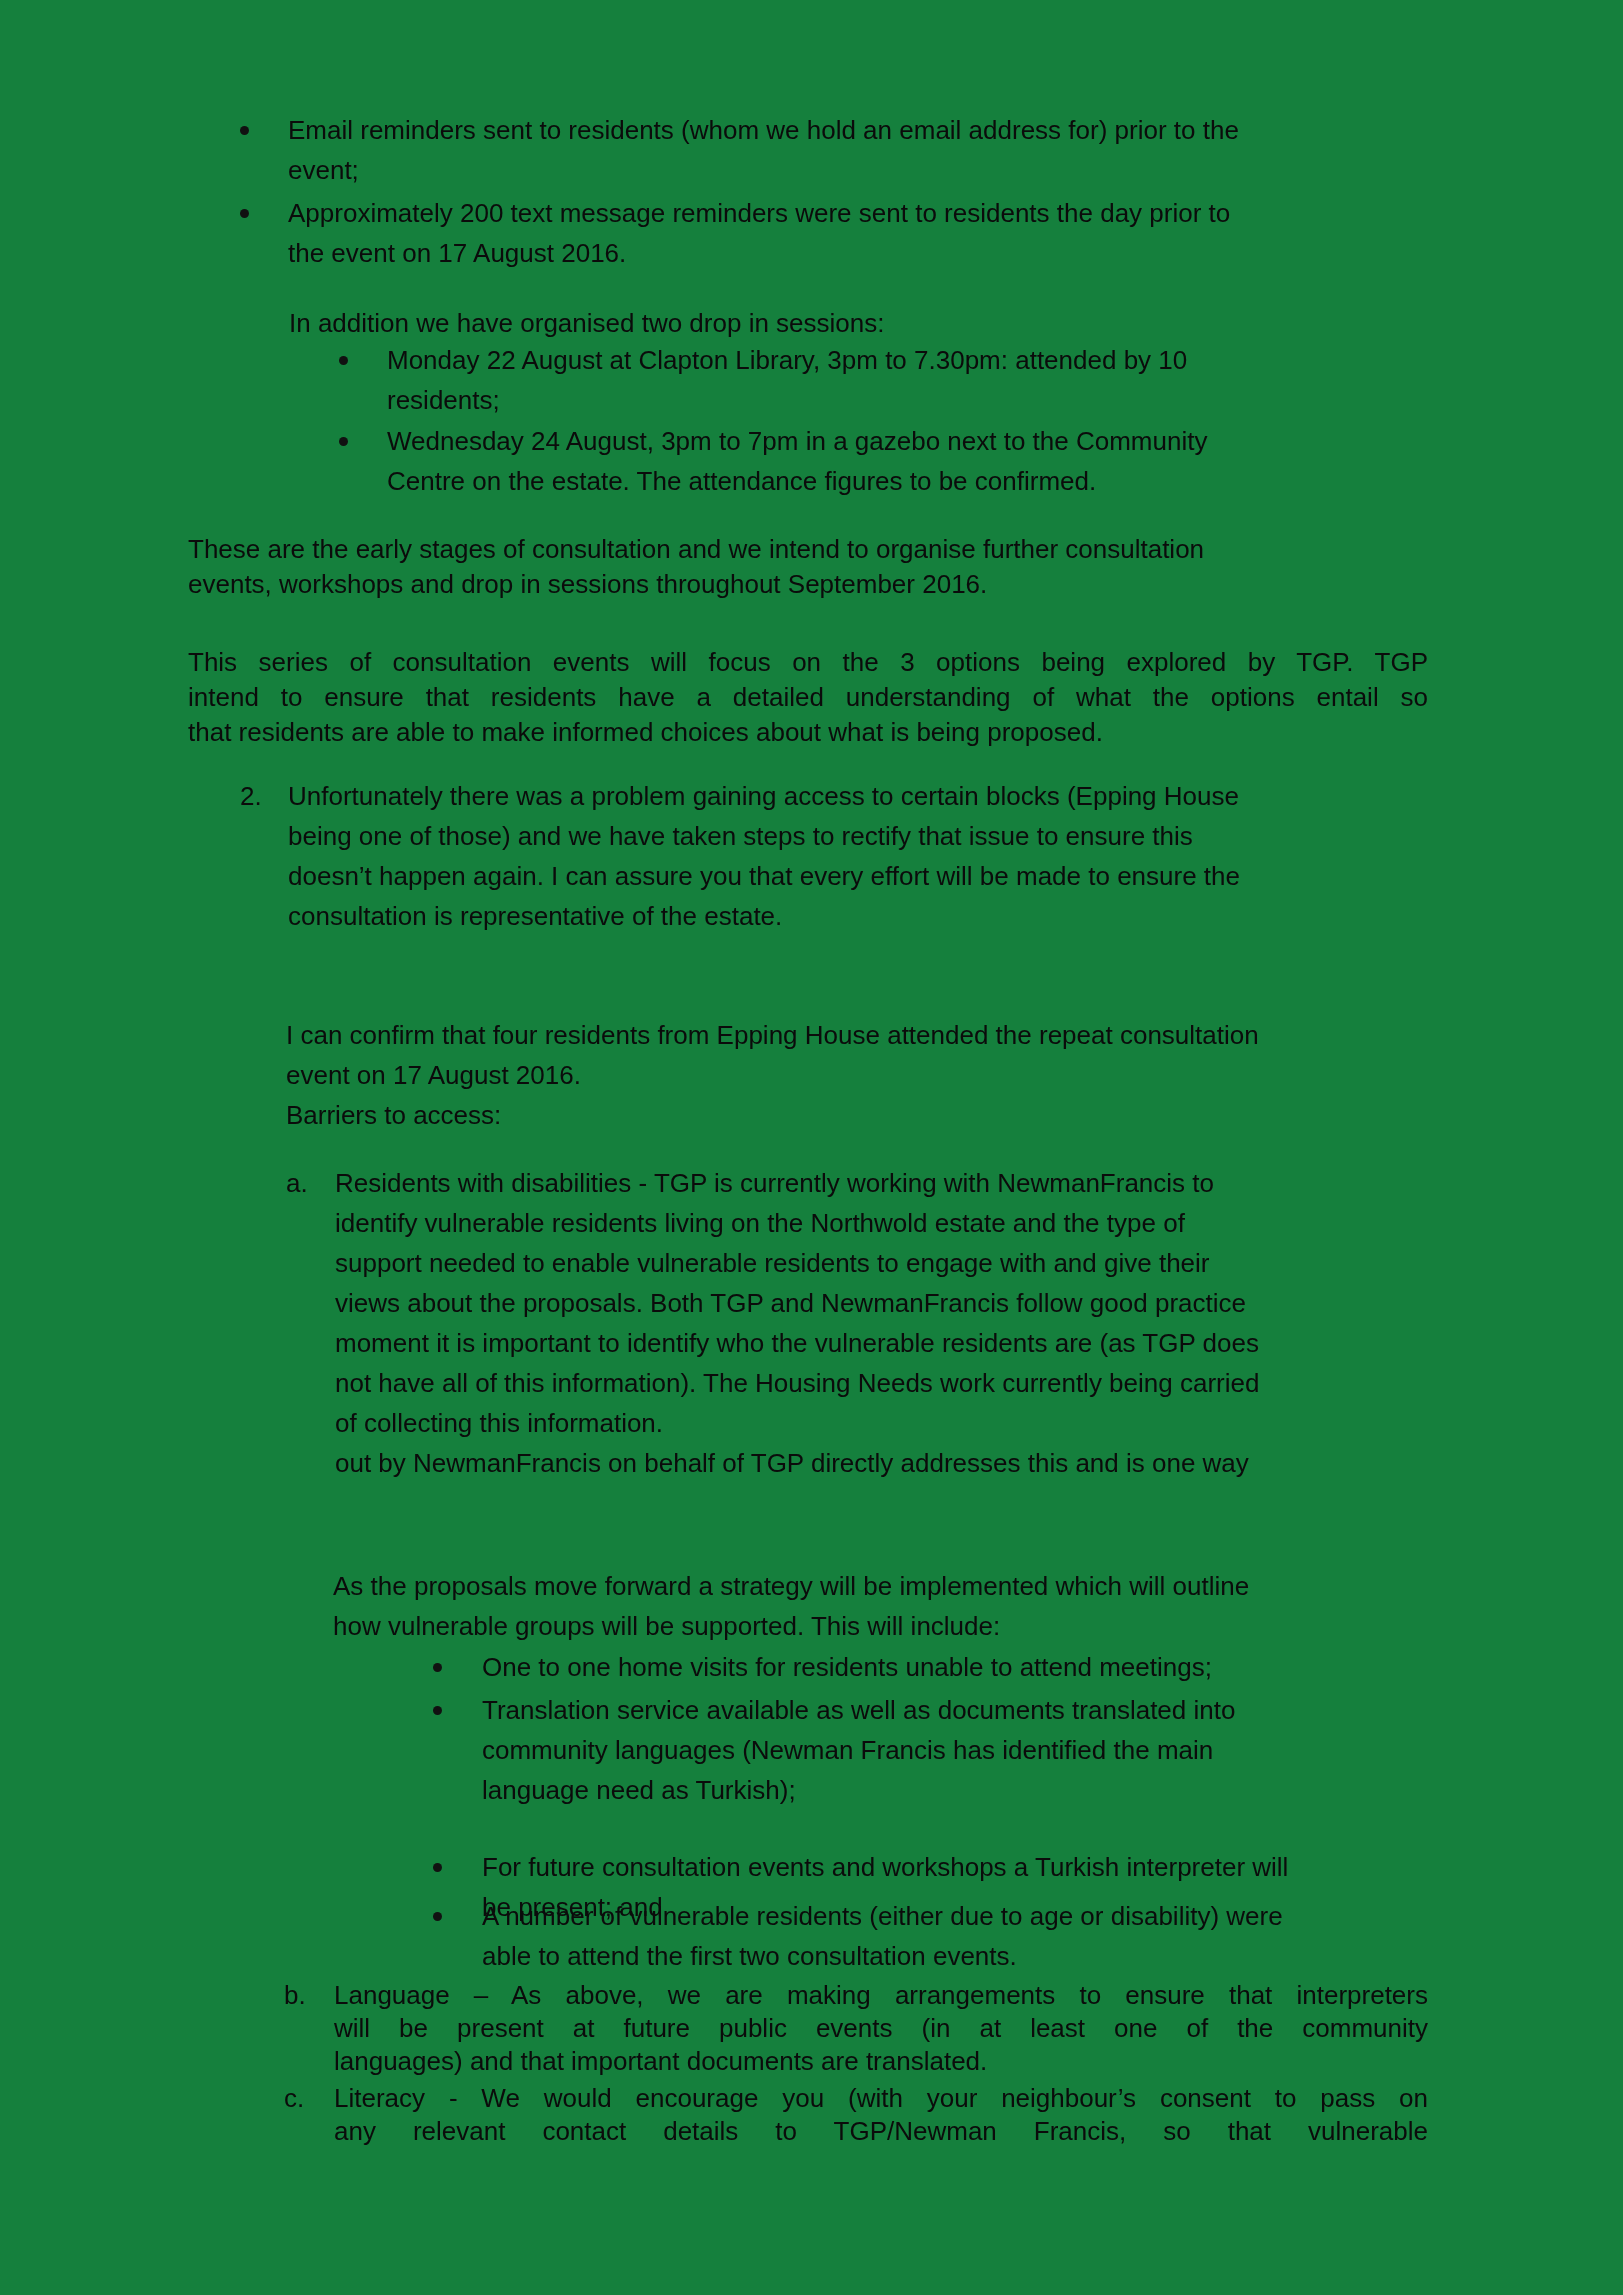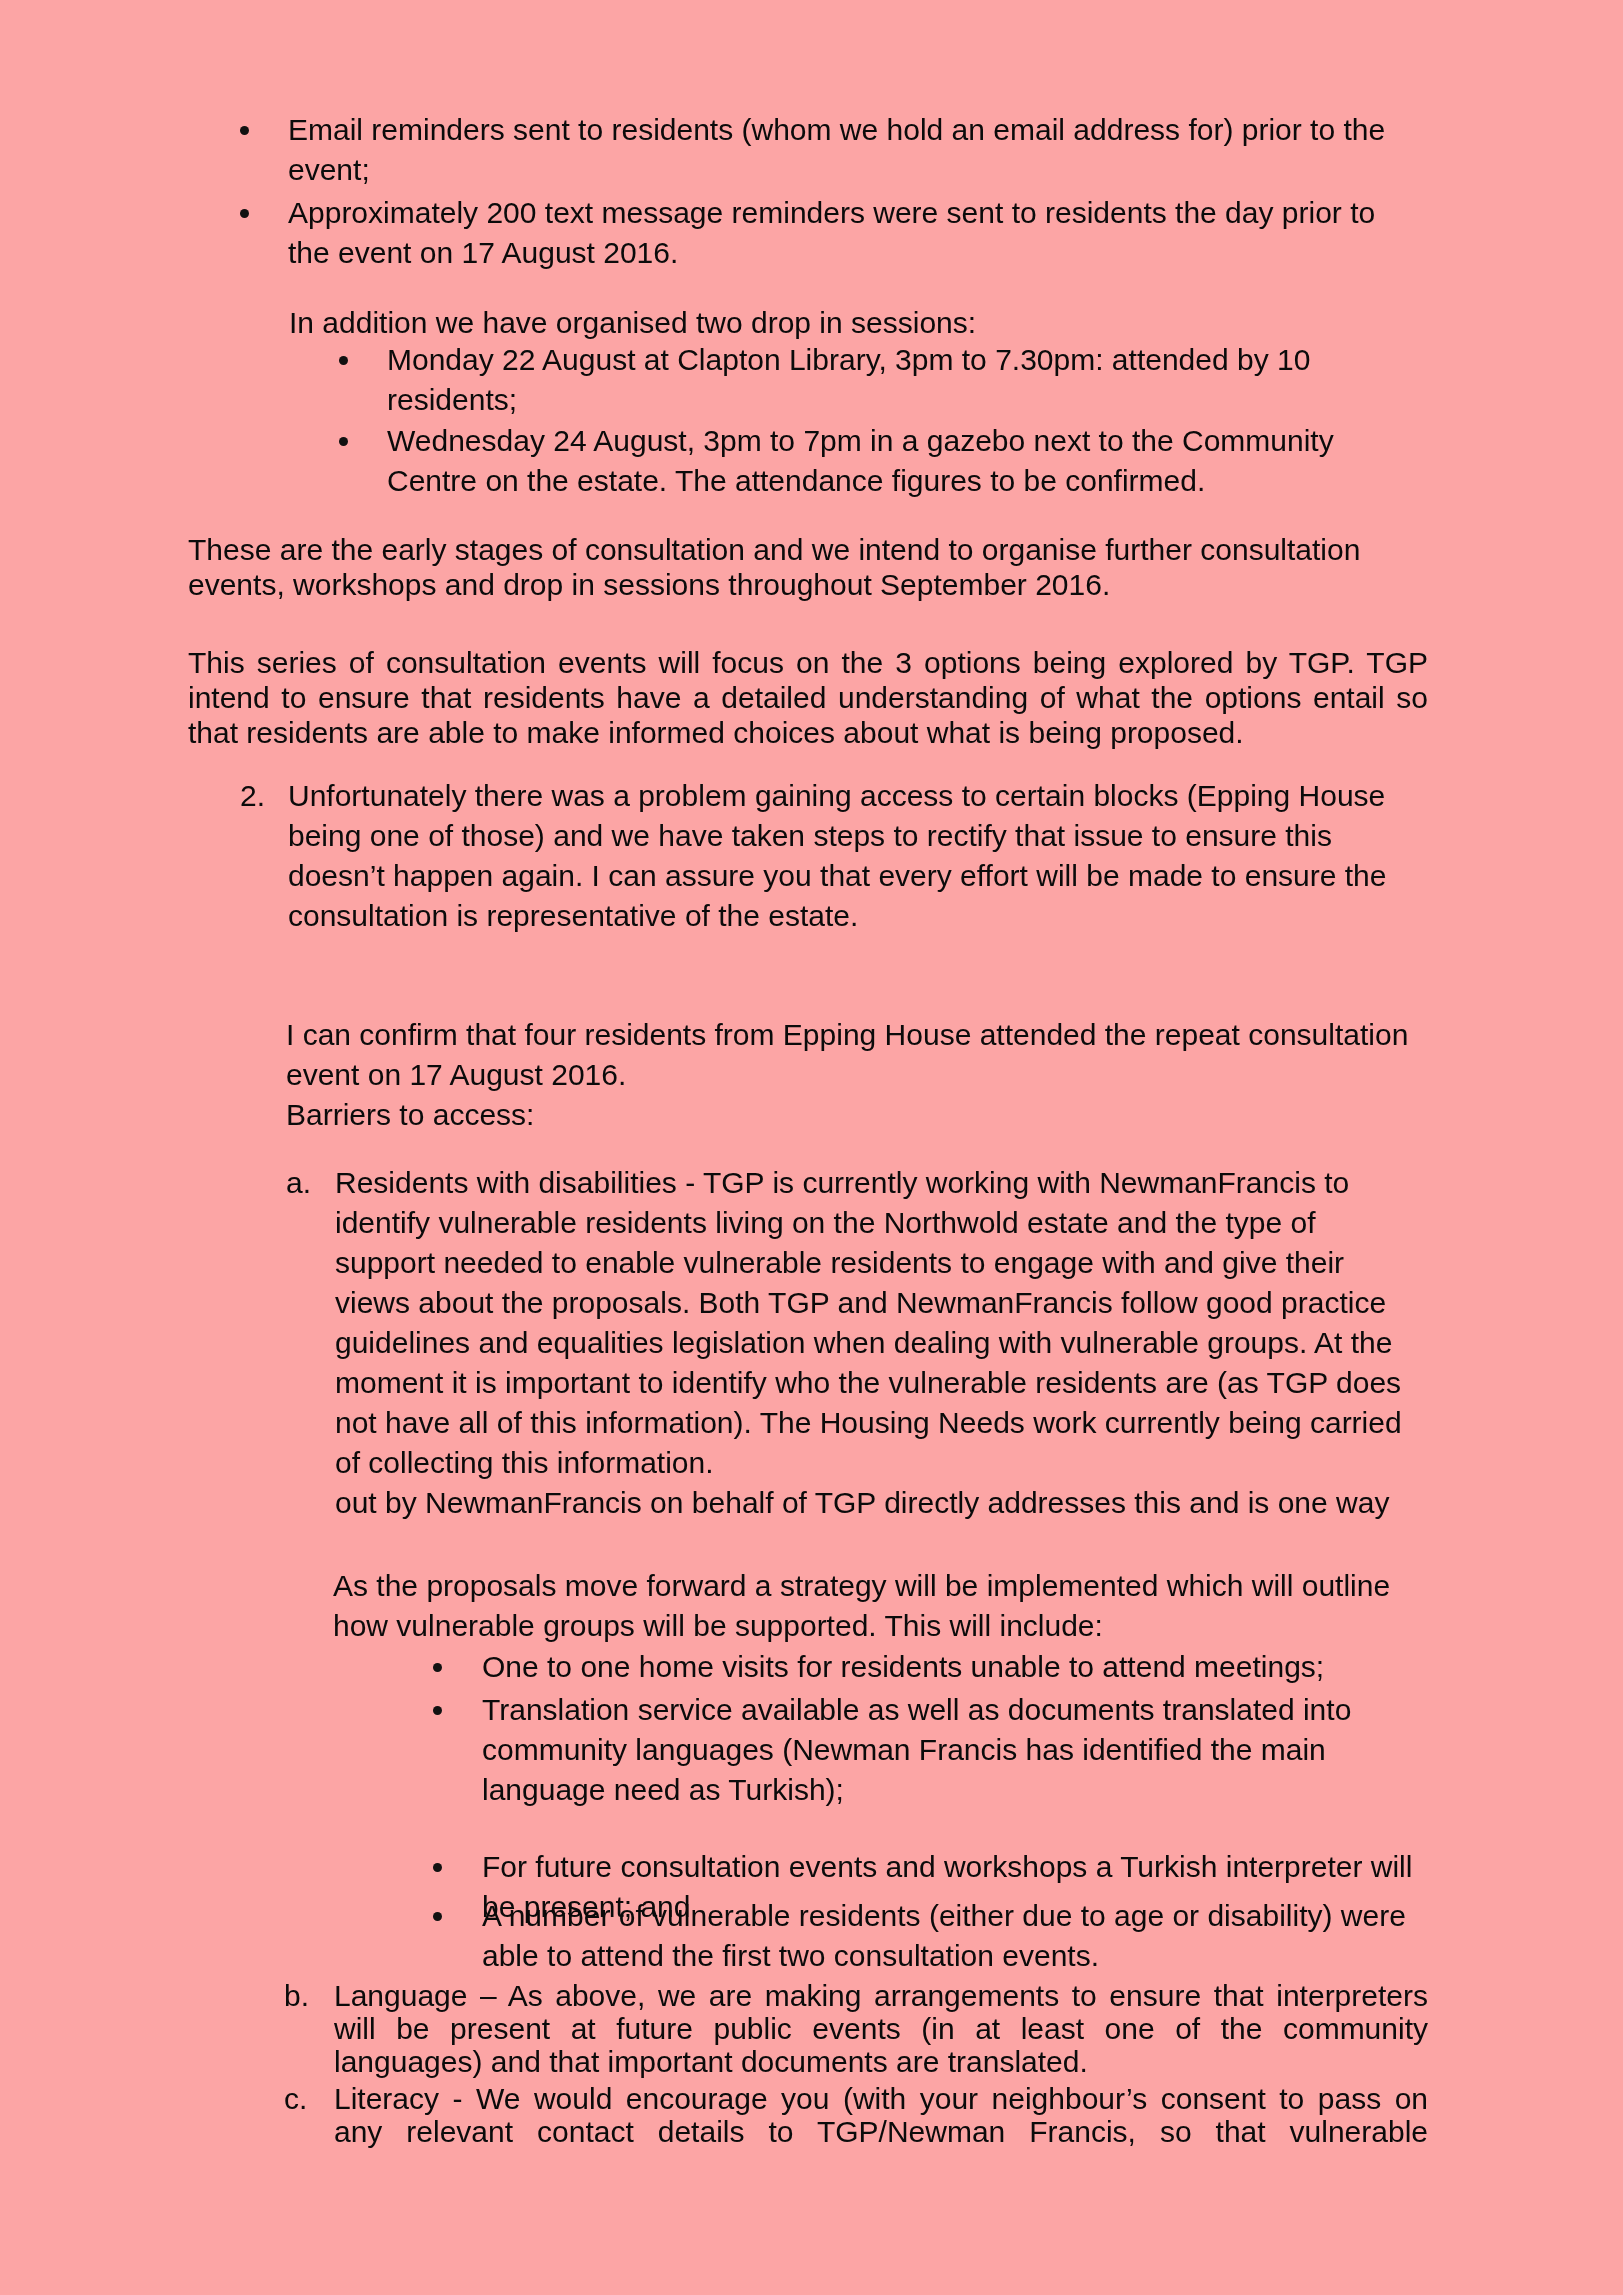--- a/index.html
+++ b/index.html
@@ -1,21 +1,21 @@
 <!DOCTYPE html>
 <html style="font-size:10.6px"><head>
 <meta charset="utf-8">
 <style>
   html, body { margin: 0; padding: 0; background: #ffffff; }
   body { width: 1623px; height: 2295px; position: relative; overflow: hidden; }
   .page {
     position: absolute; left: 0; top: 0; width: 1623px; height: 2295px;
-    background: #fca5a5; color: #0b0b0b;
+    background: #15803d; color: #0b0b0b;
     font-family: "Liberation Sans", sans-serif;
-    font-size: 30px;
+    font-size: 26px;
   }
   .blk { position: absolute; margin: 0; }
   .ln { display: block; white-space: nowrap; height: 40px; line-height: 40px; }
   .tight .ln { height: 35px; line-height: 35px; }
   .tighter .ln { height: 33px; line-height: 33px; }
   .just .ln { text-align: justify; text-align-last: justify; white-space: normal; }
   .just .ln.last { text-align-last: left; }
   .marker { position: absolute; top: 0; line-height: 40px; height: 40px; }
   .tighter .marker { line-height: 33px; height: 33px; }
   .bullet-dot {
@@ -83,21 +83,20 @@
   <div class="blk" style="left:286px; top:1095px;">
     <span class="ln">Barriers to access:</span>
   </div>
 
   <div class="blk" style="left:335px; top:1163px; width:1108px;">
     <span class="marker" style="left:-49px;">a.</span>
     <span class="ln">Residents with disabilities - TGP is currently working with NewmanFrancis to</span>
     <span class="ln">identify vulnerable residents living on the Northwold estate and the type of</span>
     <span class="ln">support needed to enable vulnerable residents to engage with and give their</span>
     <span class="ln">views about the proposals.  Both TGP and NewmanFrancis follow good practice</span>
-    <span class="ln">guidelines and equalities legislation when dealing with vulnerable groups.  At the</span>
     <span class="ln">moment it is important to identify who the vulnerable residents are (as TGP does</span>
     <span class="ln">not have all of this information).  The Housing Needs work currently being carried</span>
     <span class="ln">of collecting this information.</span>
     <span class="ln">out by NewmanFrancis on behalf of TGP directly addresses this and is one way</span>
   </div>
 
   <div class="blk" style="left:333px; top:1566px; width:1108px;">
     <span class="ln">As the proposals move forward a strategy will be implemented which will outline</span>
     <span class="ln">how vulnerable groups will be supported.  This will include:</span>
   </div>

